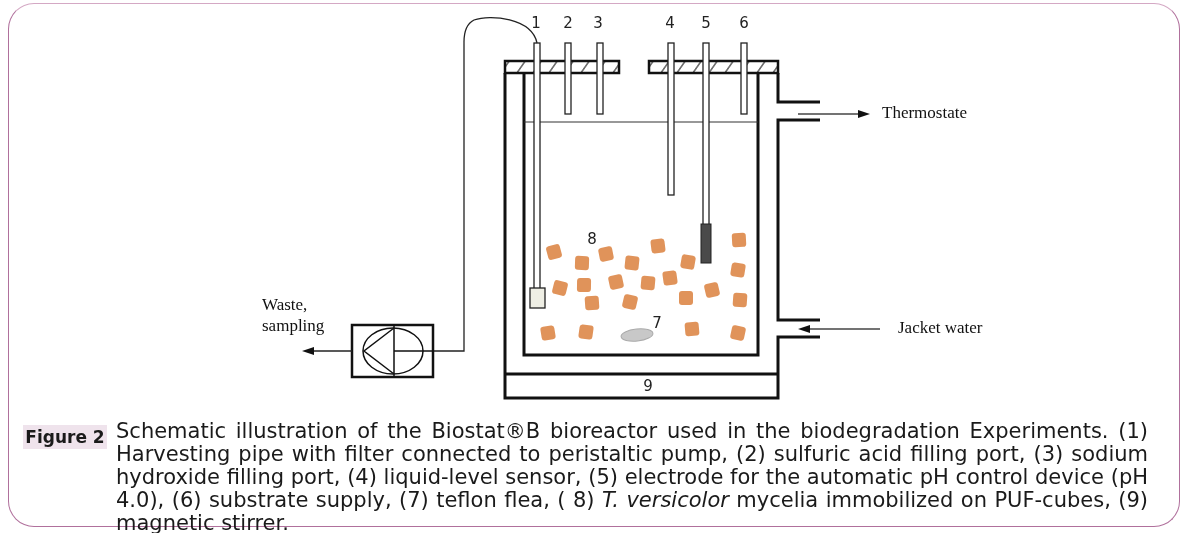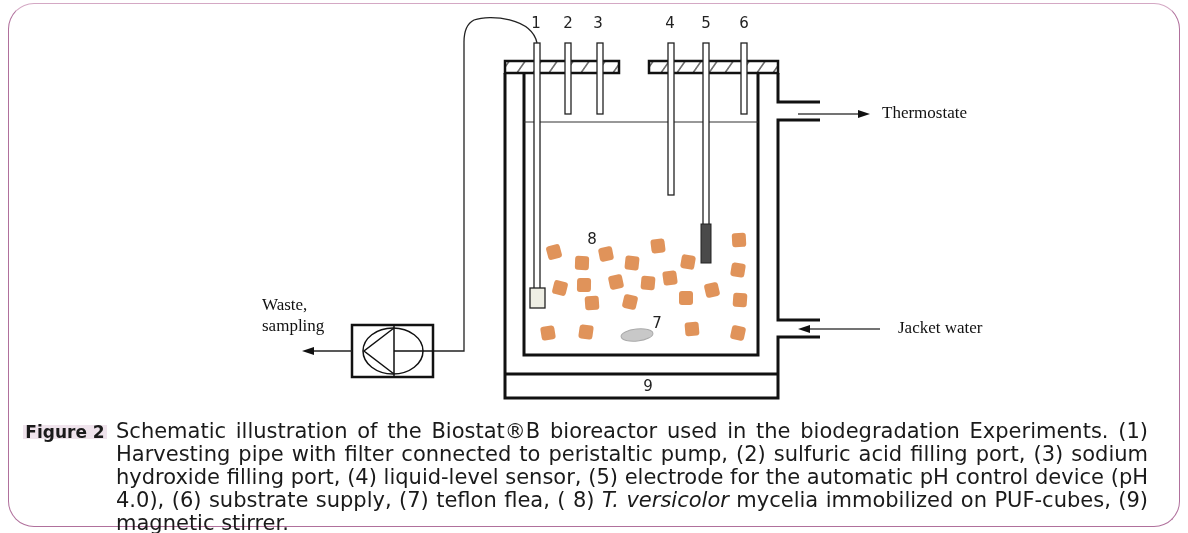--- a/index.html
+++ b/index.html
@@ -6,21 +6,21 @@
     body { width: 1188px; height: 533px; position: relative; overflow: hidden; }
     .frame {
       position: absolute; left: 8px; top: 3px; width: 1172px; height: 524px;
       border: 1.5px solid #b0709c; border-radius: 26px; box-sizing: border-box;
       border-top-color: #d4a8c4;
     }
     svg.diagram { position: absolute; left: 0; top: 0; }
     .lbl-num { font-family: "DejaVu Sans", sans-serif; font-size: 15px; fill: #222; }
     .lbl-serif { font-family: "Liberation Serif", serif; font-size: 17px; fill: #111; }
     .fig-tag {
-      position: absolute; left: 23px; top: 425px; width: 84px; height: 14px;
+      position: absolute; left: 23px; top: 425px; width: 84px; height: 24px;
       background: #efe3ec; font-family: "DejaVu Sans", sans-serif; font-weight: bold;
       font-size: 17px; color: #1a1a1a; display: flex; align-items: center; justify-content: center;
     }
     .caption {
       position: absolute; left: 116px; top: 420px; width: 1032px;
       font-family: "DejaVu Sans", sans-serif; font-size: 21px; line-height: 23px;
       color: #1a1a1a; text-align: justify;
     }
     .caption i { font-style: italic; }
   </style>

